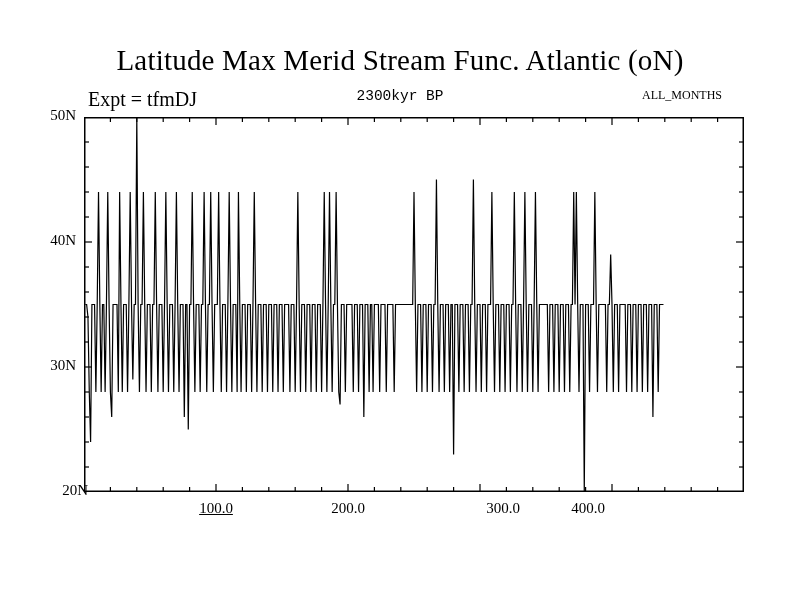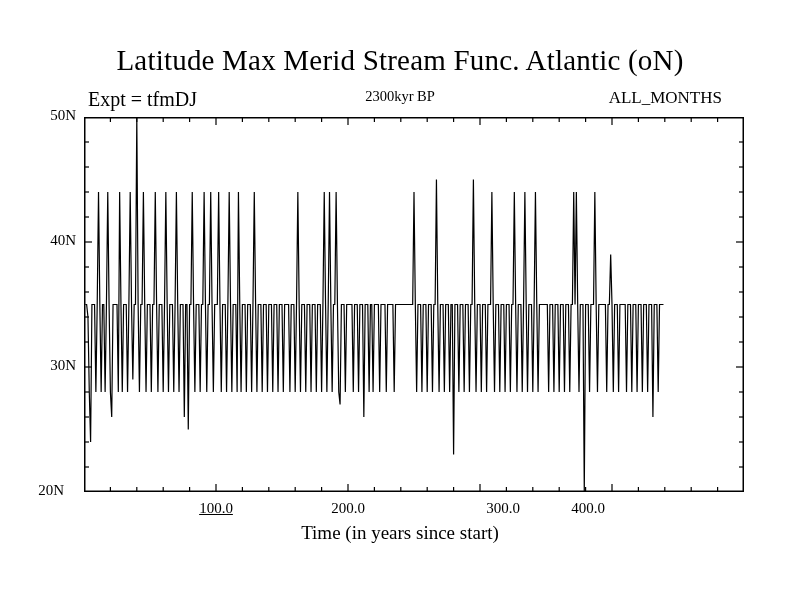--- a/index.html
+++ b/index.html
@@ -38,27 +38,27 @@
     font-size: 20px;
     font-family: "Liberation Serif", serif;
   }
   .sub-center {
     position: absolute;
     left: 0;
     top: 88px;
     width: 800px;
     text-align: center;
     font-size: 14.5px;
-    font-family: Liberation Serif, serif;
+    font-family: Liberation Mono, monospace;
   }
   .sub-right {
     position: absolute;
     right: 56px;
     top: 88px;
-    font-size: 17px;
+    font-size: 12px;
     font-family: "Liberation Serif", serif;
   }
   #plot-area {
     position: absolute;
     left: 84px;
     top: 117px;
     width: 660px;
     height: 375px;
   }
   #plot-svg {
@@ -185,24 +185,23 @@
           <line x1="607.2" y1="0" x2="607.2" y2="5" stroke="#000000" stroke-width="1.2"></line>
           <line x1="633.6" y1="375" x2="633.6" y2="370" stroke="#000000" stroke-width="1.2"></line>
           <line x1="633.6" y1="0" x2="633.6" y2="5" stroke="#000000" stroke-width="1.2"></line>
           <line x1="660" y1="375" x2="660" y2="370" stroke="#000000" stroke-width="1.2"></line>
           <line x1="660" y1="0" x2="660" y2="5" stroke="#000000" stroke-width="1.2"></line>
         </g>
       <polyline id="data-line" fill="none" stroke="#000000" stroke-width="1.2" stroke-linejoin="miter" stroke-linecap="butt" points="1.32,187.50 2.64,187.50 3.96,200.00 5.28,275.00 6.60,325.00 7.92,187.50 9.24,187.50 10.56,187.50 11.88,275.00 13.20,187.50 14.52,75.00 15.84,187.50 17.16,275.00 18.48,187.50 19.80,187.50 21.12,275.00 22.44,187.50 23.76,75.00 25.08,187.50 26.40,275.00 27.72,300.00 29.04,187.50 30.36,187.50 31.68,187.50 33.00,187.50 34.32,275.00 35.64,75.00 36.96,187.50 38.28,275.00 39.60,187.50 40.92,187.50 42.24,187.50 43.56,275.00 44.88,187.50 46.20,75.00 47.52,187.50 48.84,262.50 50.16,187.50 51.48,187.50 52.80,0.00 54.12,187.50 55.44,275.00 56.76,187.50 58.08,187.50 59.40,75.00 60.72,187.50 62.04,275.00 63.36,187.50 64.68,187.50 66.00,187.50 67.32,275.00 68.64,187.50 69.96,187.50 71.28,75.00 72.60,187.50 73.92,275.00 75.24,187.50 76.56,187.50 77.88,187.50 79.20,275.00 80.52,187.50 81.84,75.00 83.16,187.50 84.48,275.00 85.80,187.50 87.12,187.50 88.44,187.50 89.76,275.00 91.08,187.50 92.40,75.00 93.72,187.50 95.04,275.00 96.36,187.50 97.68,187.50 99.00,187.50 100.32,300.00 101.64,187.50 102.96,187.50 104.28,312.50 105.60,187.50 106.92,187.50 108.24,75.00 109.56,187.50 110.88,275.00 112.20,187.50 113.52,187.50 114.84,187.50 116.16,275.00 117.48,187.50 118.80,187.50 120.12,75.00 121.44,187.50 122.76,275.00 124.08,187.50 125.40,187.50 126.72,75.00 128.04,187.50 129.36,275.00 130.68,187.50 132.00,187.50 133.32,187.50 134.64,75.00 135.96,187.50 137.28,275.00 138.60,187.50 139.92,187.50 141.24,187.50 142.56,275.00 143.88,187.50 145.20,75.00 146.52,187.50 147.84,275.00 149.16,187.50 150.48,187.50 151.80,187.50 153.12,275.00 154.44,75.00 155.76,187.50 157.08,275.00 158.40,187.50 159.72,187.50 161.04,187.50 162.36,275.00 163.68,187.50 165.00,187.50 166.32,187.50 167.64,275.00 168.96,187.50 170.28,75.00 171.60,187.50 172.92,275.00 174.24,187.50 175.56,187.50 176.88,187.50 178.20,275.00 179.52,187.50 180.84,187.50 182.16,187.50 183.48,275.00 184.80,187.50 186.12,187.50 187.44,187.50 188.76,275.00 190.08,187.50 191.40,187.50 192.72,187.50 194.04,275.00 195.36,187.50 196.68,187.50 198.00,187.50 199.32,275.00 200.64,187.50 201.96,187.50 203.28,187.50 204.60,187.50 205.92,275.00 207.24,187.50 208.56,187.50 209.88,187.50 211.20,275.00 212.52,187.50 213.84,75.00 215.16,187.50 216.48,275.00 217.80,187.50 219.12,187.50 220.44,187.50 221.76,275.00 223.08,187.50 224.40,187.50 225.72,187.50 227.04,275.00 228.36,187.50 229.68,187.50 231.00,187.50 232.32,275.00 233.64,187.50 234.96,187.50 236.28,187.50 237.60,275.00 238.92,187.50 240.24,75.00 241.56,187.50 242.88,275.00 244.20,187.50 245.52,75.00 246.84,187.50 248.16,275.00 249.48,187.50 250.80,187.50 252.12,75.00 253.44,187.50 254.76,275.00 256.08,287.50 257.40,187.50 258.72,187.50 260.04,187.50 261.36,275.00 262.68,187.50 264.00,187.50 265.32,187.50 266.64,187.50 267.96,187.50 269.28,275.00 270.60,187.50 271.92,187.50 273.24,187.50 274.56,275.00 275.88,187.50 277.20,187.50 278.52,187.50 279.84,300.00 281.16,187.50 282.48,187.50 283.80,187.50 285.12,275.00 286.44,187.50 287.76,187.50 289.08,275.00 290.40,187.50 291.72,187.50 293.04,187.50 294.36,187.50 295.68,275.00 297.00,187.50 298.32,187.50 299.64,187.50 300.96,187.50 302.28,275.00 303.60,187.50 304.92,187.50 306.24,187.50 307.56,187.50 308.88,187.50 310.20,275.00 311.52,187.50 312.84,187.50 314.16,187.50 315.48,187.50 316.80,187.50 318.12,187.50 319.44,187.50 320.76,187.50 322.08,187.50 323.40,187.50 324.72,187.50 326.04,187.50 327.36,187.50 328.68,187.50 330.00,75.00 331.32,187.50 332.64,275.00 333.96,187.50 335.28,187.50 336.60,187.50 337.92,275.00 339.24,187.50 340.56,187.50 341.88,187.50 343.20,275.00 344.52,187.50 345.84,187.50 347.16,187.50 348.48,275.00 349.80,187.50 351.12,187.50 352.44,62.50 353.76,187.50 355.08,275.00 356.40,187.50 357.72,187.50 359.04,187.50 360.36,275.00 361.68,187.50 363.00,187.50 364.32,187.50 365.64,275.00 366.96,187.50 368.28,187.50 369.60,337.50 370.92,187.50 372.24,187.50 373.56,187.50 374.88,275.00 376.20,187.50 377.52,187.50 378.84,187.50 380.16,275.00 381.48,187.50 382.80,187.50 384.12,187.50 385.44,275.00 386.76,187.50 388.08,187.50 389.40,62.50 390.72,187.50 392.04,275.00 393.36,187.50 394.68,187.50 396.00,187.50 397.32,275.00 398.64,187.50 399.96,187.50 401.28,187.50 402.60,275.00 403.92,187.50 405.24,187.50 406.56,187.50 407.88,75.00 409.20,187.50 410.52,275.00 411.84,187.50 413.16,187.50 414.48,187.50 415.80,275.00 417.12,187.50 418.44,187.50 419.76,187.50 421.08,275.00 422.40,187.50 423.72,187.50 425.04,187.50 426.36,275.00 427.68,187.50 429.00,187.50 430.32,75.00 431.64,187.50 432.96,275.00 434.28,187.50 435.60,187.50 436.92,187.50 438.24,275.00 439.56,187.50 440.88,75.00 442.20,187.50 443.52,275.00 444.84,187.50 446.16,187.50 447.48,187.50 448.80,275.00 450.12,187.50 451.44,75.00 452.76,187.50 454.08,275.00 455.40,187.50 456.72,187.50 458.04,187.50 459.36,187.50 460.68,187.50 462.00,187.50 463.32,187.50 464.64,275.00 465.96,187.50 467.28,187.50 468.60,187.50 469.92,275.00 471.24,187.50 472.56,187.50 473.88,187.50 475.20,275.00 476.52,187.50 477.84,187.50 479.16,187.50 480.48,275.00 481.80,187.50 483.12,187.50 484.44,187.50 485.76,275.00 487.08,187.50 488.40,187.50 489.72,75.00 491.04,187.50 492.36,75.00 493.68,187.50 495.00,275.00 496.32,187.50 497.64,187.50 498.96,187.50 500.28,375.00 501.60,187.50 502.92,187.50 504.24,187.50 505.56,275.00 506.88,187.50 508.20,187.50 509.52,187.50 510.84,75.00 512.16,187.50 513.48,275.00 514.80,187.50 516.12,187.50 517.44,187.50 518.76,187.50 520.08,187.50 521.40,187.50 522.72,275.00 524.04,187.50 525.36,187.50 526.68,137.50 528.00,187.50 529.32,275.00 530.64,187.50 531.96,187.50 533.28,187.50 534.60,275.00 535.92,187.50 537.24,187.50 538.56,187.50 539.88,187.50 541.20,187.50 542.52,275.00 543.84,187.50 545.16,187.50 546.48,187.50 547.80,275.00 549.12,187.50 550.44,187.50 551.76,187.50 553.08,275.00 554.40,187.50 555.72,187.50 557.04,187.50 558.36,275.00 559.68,187.50 561.00,187.50 562.32,187.50 563.64,275.00 564.96,187.50 566.28,187.50 567.60,187.50 568.92,300.00 570.24,187.50 571.56,187.50 572.88,187.50 574.20,275.00 575.52,187.50 576.84,187.50 578.16,187.50 579.48,187.50 580.80,NaN 582.12,NaN 583.44,NaN 584.76,NaN 586.08,NaN 587.40,NaN 588.72,NaN 590.04,NaN 591.36,NaN 592.68,NaN 594.00,NaN 595.32,NaN 596.64,NaN 597.96,NaN 599.28,NaN 600.60,NaN 601.92,NaN 603.24,NaN 604.56,NaN 605.88,NaN 607.20,NaN 608.52,NaN 609.84,NaN 611.16,NaN 612.48,NaN 613.80,NaN 615.12,NaN 616.44,NaN 617.76,NaN 619.08,NaN 620.40,NaN 621.72,NaN 623.04,NaN 624.36,NaN 625.68,NaN 627.00,NaN 628.32,NaN 629.64,NaN 630.96,NaN 632.28,NaN 633.60,NaN 634.92,NaN 636.24,NaN 637.56,NaN 638.88,NaN 640.20,NaN 641.52,NaN 642.84,NaN 644.16,NaN 645.48,NaN 646.80,NaN 648.12,NaN 649.44,NaN 650.76,NaN 652.08,NaN 653.40,NaN 654.72,NaN 656.04,NaN 657.36,NaN 658.68,NaN"></polyline>
     </svg>
   </div>
 
-  <div class="xaxis-title">Time (in years since start)</div>
 
   <div id="tick-labels">
-      <div class="ytick-label" style="left: 4px; top: 482px;">20N</div>
+      <div class="ytick-label" style="left: 28px; top: 482px;">20N</div>
       <div class="ytick-label" style="left: 16px; top: 357px;">30N</div>
       <div class="ytick-label" style="left: 16px; top: 232px;">40N</div>
       <div class="ytick-label" style="left: 16px; top: 107px;">50N</div>
       <div class="xtick-label" style="left: 176px; top: 500px; text-decoration: underline;">100.0</div>
       <div class="xtick-label" style="left: 308px; top: 500px;">200.0</div>
       <div class="xtick-label" style="left: 440px; top: 500px; text-align: right;">300.0</div>
       <div class="xtick-label" style="left: 548px; top: 500px;">400.0</div>
     </div>
 
 </div>

